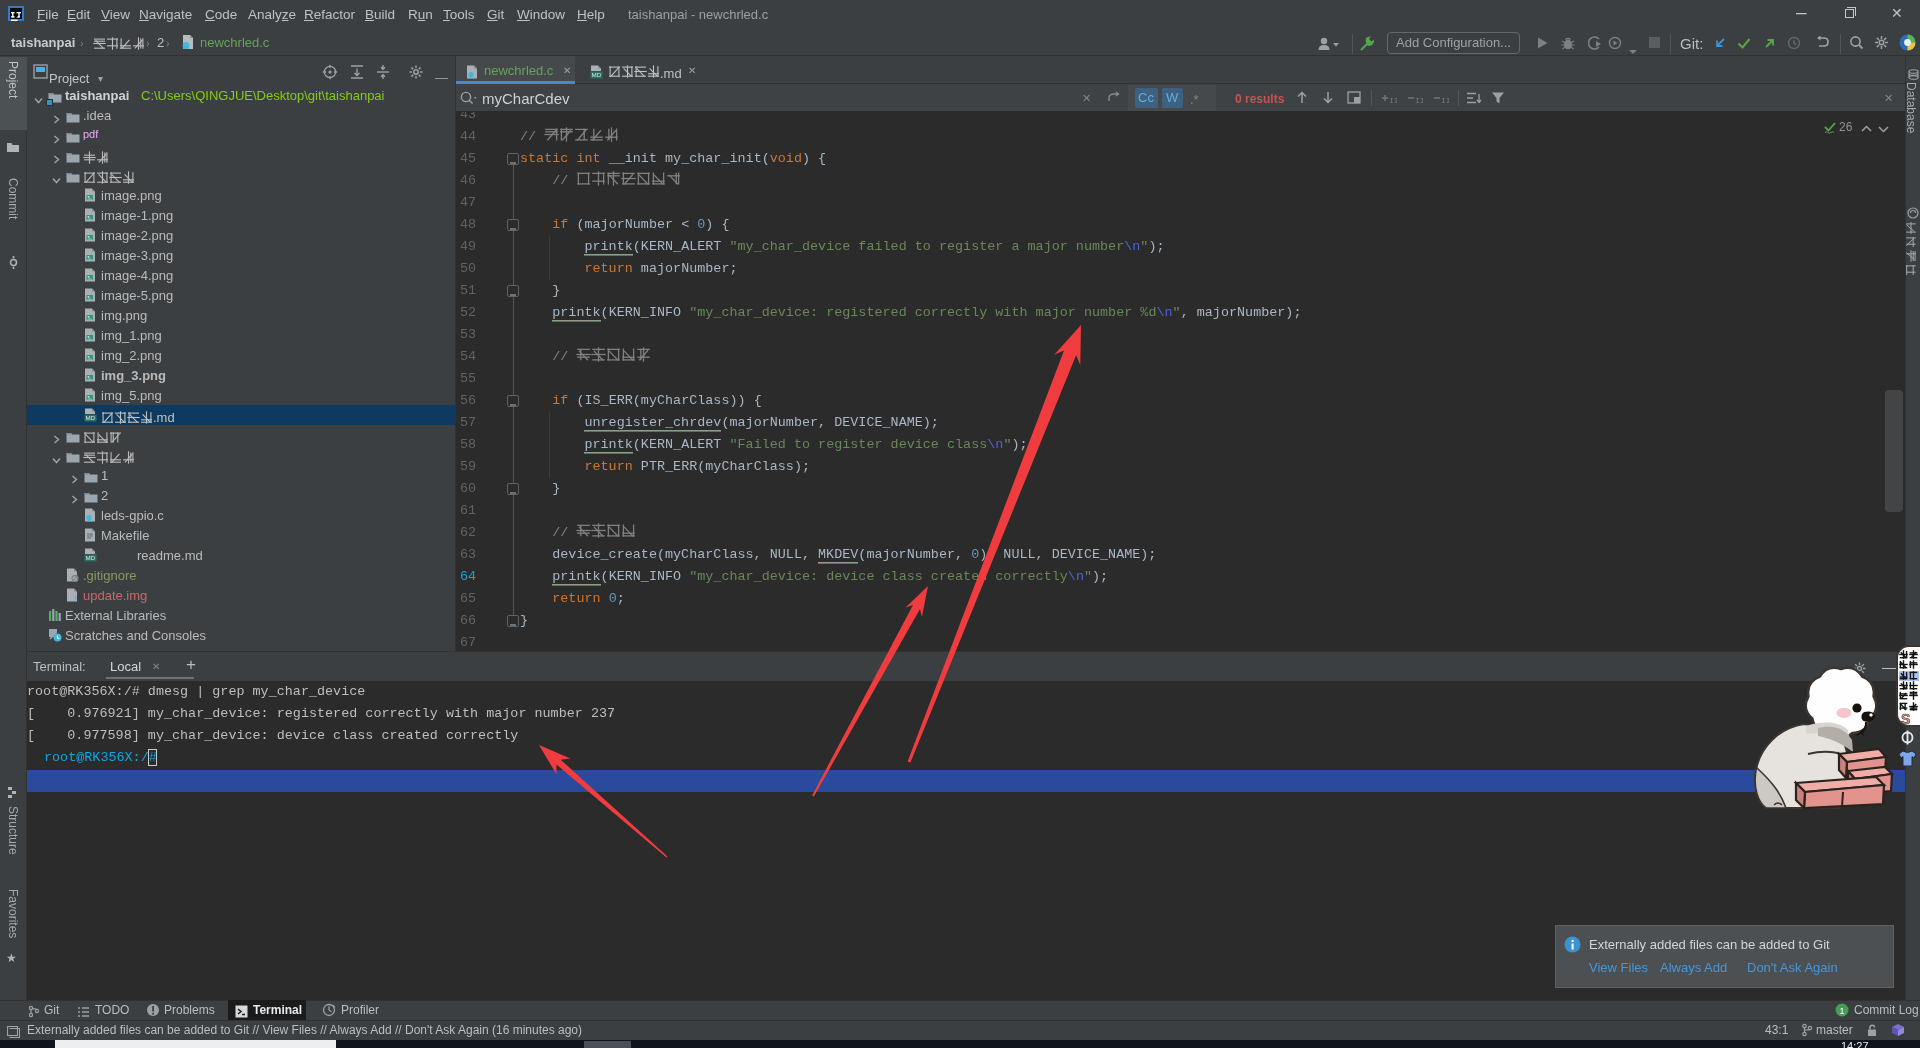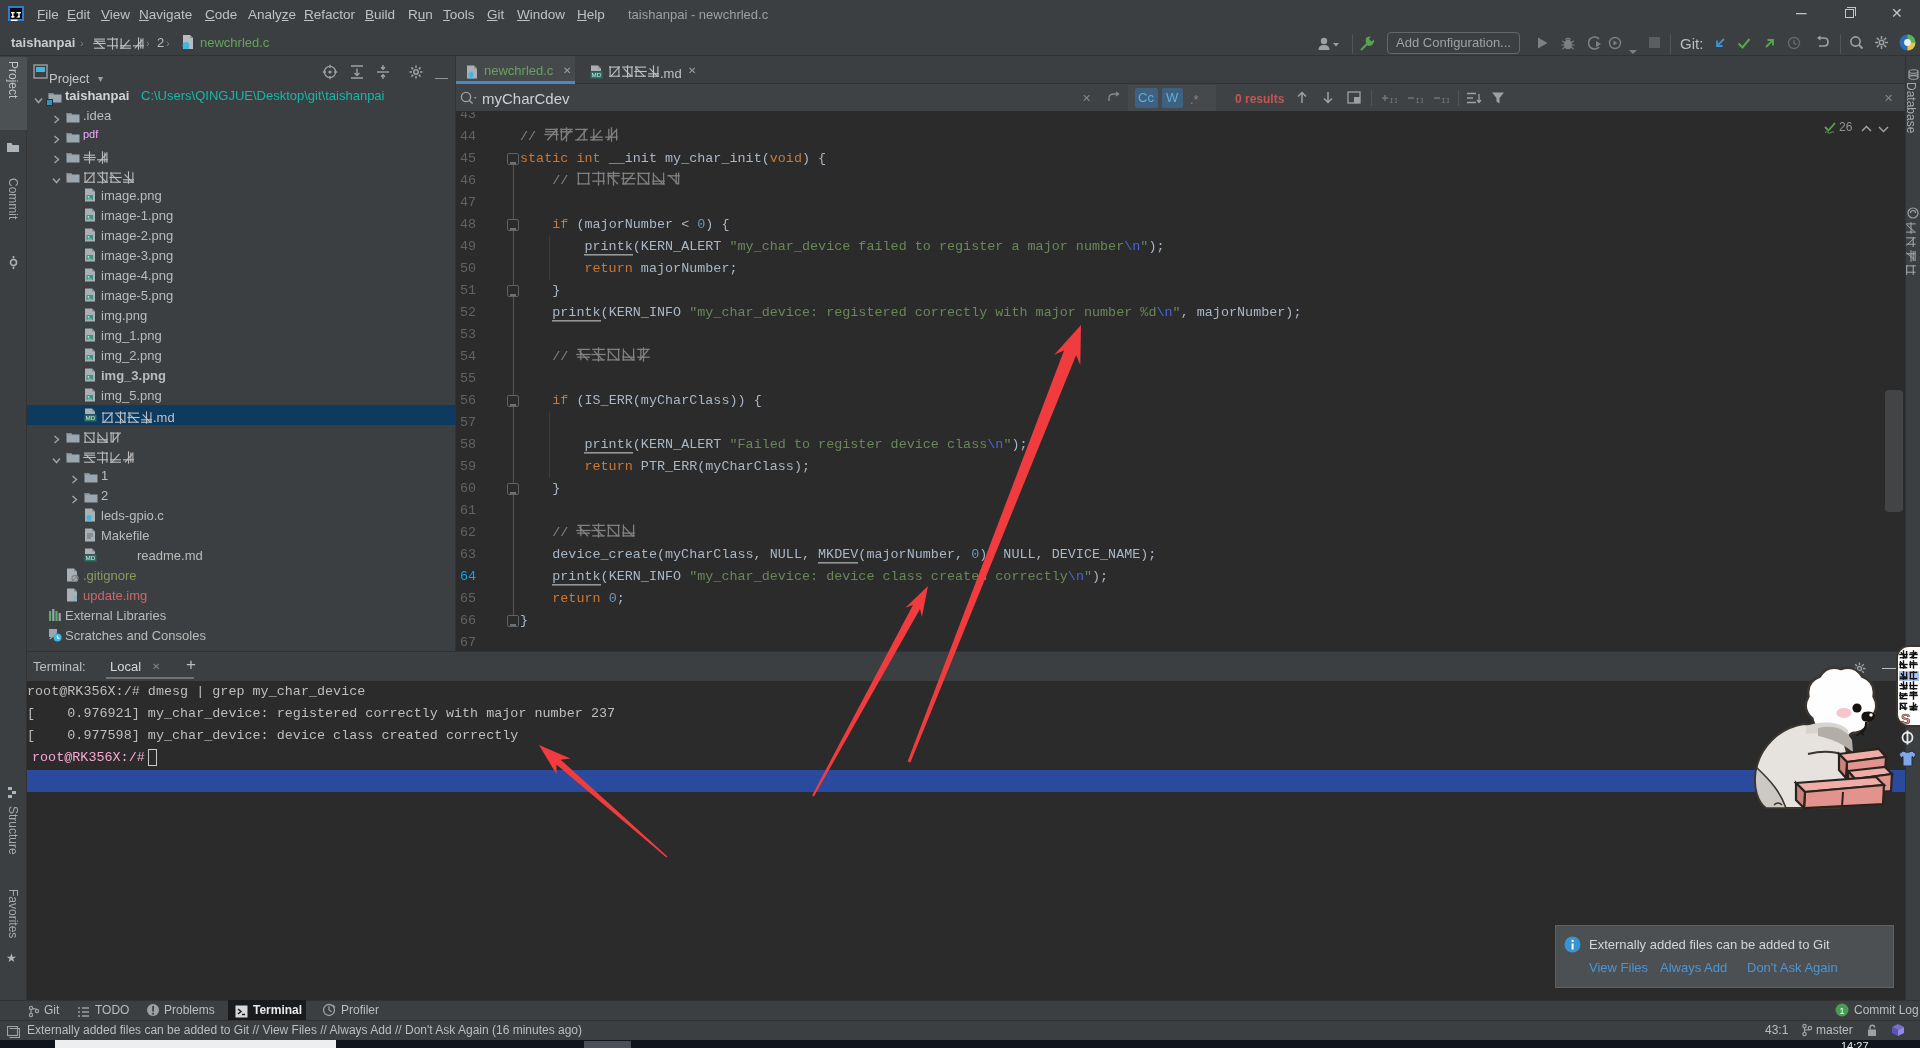--- a/index.html
+++ b/index.html
@@ -183,21 +183,21 @@
     </svg></div>
 <div style="left:435px;top:70px;font-size:13px;color:#9da1a4;">—</div>
 <div style="left:34px;top:91px;width:9px;height:9px"><svg width="9" height="9">
       <path d="M1 2.5 L4.5 6.5 L8 2.5" stroke="#9da1a4" stroke-width="1.5" fill="none"></path>
     </svg></div>
 <div style="left:48px;top:89px;width:14px;height:12px"><svg width="14" height="12">
       <path d="M0.5 2 L5 2 L6.2 3.6 L13.5 3.6 L13.5 11.5 L0.5 11.5 Z" fill="#9aa7b0"></path>
       <path d="M0.5 2 L5 2 L6.2 3.6 L0.5 3.6 Z" fill="#7e8b94"></path>
     </svg></div>
 <div style="left:65px;top:88px;font-size:13px;color:#d0d2d4;font-weight:bold;">taishanpai</div>
-<div style="left:141px;top:88px;font-size:13px;color:#14b8a6;">C:\Users\QINGJUE\Desktop\git\taishanpai</div>
+<div style="left:141px;top:88px;font-size:13px;color:#84cc16;">C:\Users\QINGJUE\Desktop\git\taishanpai</div>
 <div style="left:46px;top:99px;width:7px;height:7px;background:#3592c4;border:1px solid #2b2f31"></div>
 <div style="left:52px;top:110px;width:9px;height:9px"><svg width="9" height="9">
       <path d="M2.5 1 L6.5 4.5 L2.5 8" stroke="#9da1a4" stroke-width="1.5" fill="none"></path>
     </svg></div>
 <div style="left:66px;top:109px;width:14px;height:12px"><svg width="14" height="12">
       <path d="M0.5 2 L5 2 L6.2 3.6 L13.5 3.6 L13.5 11.5 L0.5 11.5 Z" fill="#9aa7b0"></path>
       <path d="M0.5 2 L5 2 L6.2 3.6 L0.5 3.6 Z" fill="#7e8b94"></path>
     </svg></div>
 <div style="left:83px;top:108px;font-size:13px;color:#bbbbbb;font-weight:normal;">.idea</div>
 <div style="left:52px;top:130px;width:9px;height:9px"><svg width="9" height="9">
@@ -677,20 +677,21 @@
           <line x1="61.2" y1="2.4" x2="73.8" y2="2.4" stroke="#808080" stroke-width="1.3"></line>
           <line x1="67.5" y1="0.3" x2="67.5" y2="14.7" stroke="#808080" stroke-width="1.3"></line>
           <line x1="61.2" y1="10.2" x2="73.8" y2="10.2" stroke="#808080" stroke-width="1.3"></line>
           <line x1="64.8" y1="1.8" x2="64.8" y2="13.2" stroke="#808080" stroke-width="1.3"></line>
           <line x1="72.0" y1="3.3" x2="63.3" y2="13.2" stroke="#808080" stroke-width="1.3"></line>
         </svg></span></div>
     <div class="code" style="left:456px;top:256px;width:20px;text-align:right;color:#606366">55</div>
     <div class="code" style="left:456px;top:278px;width:20px;text-align:right;color:#606366">56</div>
     <div class="code" style="left:520px;top:278px"><span class="d">    </span><span class="k">if</span><span class="d"> (IS_ERR(myCharClass)) {</span></div>
     <div class="code" style="left:456px;top:300px;width:20px;text-align:right;color:#606366">57</div>
+    <div class="code" style="left:520px;top:300px"><span class="d">        </span><span class="d fn">unregister_chrdev</span><span class="d">(majorNumber, DEVICE_NAME);</span></div>
     <div class="code" style="left:456px;top:322px;width:20px;text-align:right;color:#606366">58</div>
     <div class="code" style="left:520px;top:322px"><span class="d">        </span><span class="d fn">printk</span><span class="d">(KERN_ALERT </span><span class="s">"Failed to register device class</span><span class="e">\n</span><span class="s">"</span><span class="d">);</span></div>
     <div class="code" style="left:456px;top:344px;width:20px;text-align:right;color:#606366">59</div>
     <div class="code" style="left:520px;top:344px"><span class="d">        </span><span class="k">return</span><span class="d"> PTR_ERR(myCharClass);</span></div>
     <div class="code" style="left:456px;top:366px;width:20px;text-align:right;color:#606366">60</div>
     <div class="code" style="left:520px;top:366px"><span class="d">    }</span></div>
     <div class="code" style="left:456px;top:388px;width:20px;text-align:right;color:#606366">61</div>
     <div class="code" style="left:456px;top:410px;width:20px;text-align:right;color:#606366">62</div>
     <div class="code" style="left:520px;top:410px"><span class="d">    </span><span class="c">// </span><span style="letter-spacing:0"><svg style="vertical-align:-2px" width="60" height="15" viewBox="0 0 60 15">
           <line x1="1.2" y1="2.4" x2="13.8" y2="2.4" stroke="#808080" stroke-width="1.3"></line>
@@ -796,21 +797,21 @@
 <div style="left:106px;top:677px;width:88px;height:2px;background:#6e7275"></div>
 <div style="left:186px;top:655px;font-size:17px;color:#bbbdbf;">+</div>
 <div style="left:1852px;top:661px;width:15px;height:15px"><svg width="15" height="15">
       <circle cx="7.5" cy="7.5" r="2" fill="none" stroke="#9da1a4" stroke-width="1.4"></circle>
       <path d="M7.5 1.5 V4 M7.5 11 V13.5 M1.5 7.5 H4 M11 7.5 H13.5 M3.2 3.2 L5 5 M10 10 L11.8 11.8 M11.8 3.2 L10 5 M5 10 L3.2 11.8" stroke="#9da1a4" stroke-width="1.4"></path>
     </svg></div>
 <div style="left:1882px;top:659px;font-size:14px;color:#bbbdbf;">—</div>
 <div class="mono" style="left:27px;top:684px;font-size:13.4px;color:#bcbec0;letter-spacing:0.02px">root@RK356X:/# dmesg | grep my_char_device</div>
 <div class="mono" style="left:27px;top:706px;font-size:13.4px;color:#bcbec0;letter-spacing:0.02px">[    0.976921] my_char_device: registered correctly with major number 237</div>
 <div class="mono" style="left:27px;top:728px;font-size:13.4px;color:#bcbec0;letter-spacing:0.02px">[    0.977598] my_char_device: device class created correctly</div>
-<div class="mono" style="left:32px;top:750px;font-size:13.4px;color:#f9a8d4;letter-spacing:0.02px">root@RK356X:/#</div>
+<div class="mono" style="left:44px;top:750px;font-size:13.4px;color:#0ea5e9;letter-spacing:0.02px">root@RK356X:/#</div>
 <div style="left:148px;top:749px;width:9px;height:17px;border:1px solid #c8cacc"></div>
 <div style="left:27px;top:770px;width:1878px;height:22px;background:#2a4b9d"></div>
 <div style="left:1555px;top:925px;width:339px;height:63px;background:#4d5052;border:1px solid #5e6163"></div>
 <div style="left:1564px;top:936px;width:17px;height:17px"><svg width="17" height="17">
       <circle cx="8.5" cy="8.5" r="8" fill="#3794d1"></circle>
       <rect x="7.6" y="7.5" width="2" height="6" fill="#fff"></rect>
       <rect x="7.6" y="3.8" width="2" height="2.2" fill="#fff"></rect>
     </svg></div>
 <div style="left:1589px;top:937px;font-size:13px;color:#d2d4d6;">Externally added files can be added to Git</div>
 <div style="left:1589px;top:960px;font-size:13px;color:#4896d8;">View Files</div>

